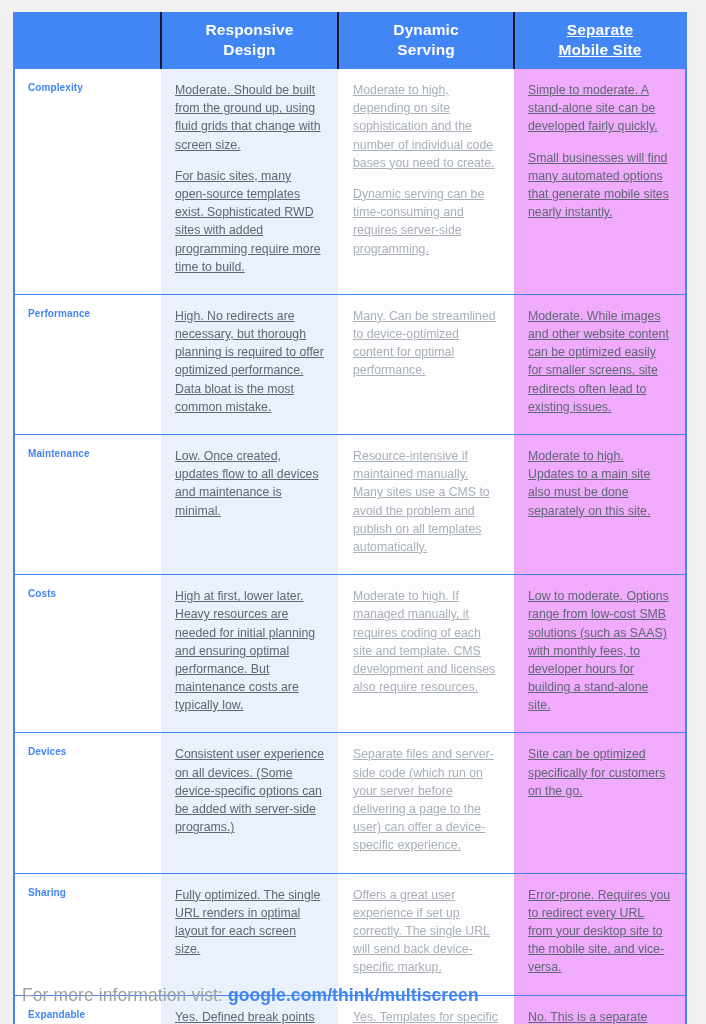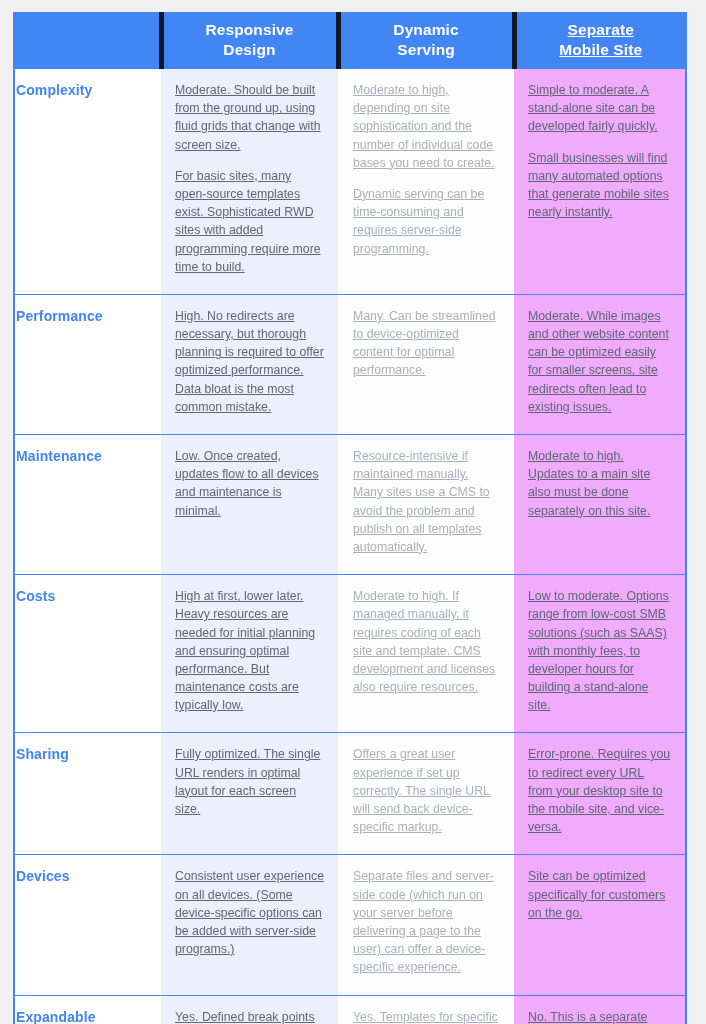--- a/index.html
+++ b/index.html
@@ -44,21 +44,21 @@
 
   thead th {
     background: #4285f4;
     color: #ffffff;
     font-size: 15.5px;
     font-weight: bold;
     line-height: 1.28;
     text-align: center;
     vertical-align: middle;
     padding: 4px 6px;
-    border-right: 5px solid #0f172a;
+    border-right: 2px solid #0f172a;
     letter-spacing: .1px;
   }
   thead th:last-child { border-right: none; text-decoration: underline; }
   thead th.blank { background: #4285f4; }
 
   
   tbody tr { border-top: 1.5px solid #4285f4; }
   tbody tr:first-child { border-top: 2px solid #4285f4; }
 
   tbody td {
@@ -66,24 +66,24 @@
     padding: 12px 14px 18px 14px;
     font-size: 12.3px;
     line-height: 1.48;
     box-sizing: border-box;
   }
 
   td.rowlabel {
     background: #ffffff;
     color: #4285f4;
     font-weight: bold;
-    font-size: 14px;
+    font-size: 10px;
     line-height: 1.32;
     padding-top: 12px;
-    padding-left: 1px;
+    padding-left: 13px;
     letter-spacing: .1px;
   }
 
   td.col-rwd {
     background: #eaf1fd;
     color: #5f6774;
   }
   td.col-dyn {
     background: #fdfdfe;
     color: #a9b0b9;
@@ -208,45 +208,45 @@
           <td class="col-dyn">
             <p>Moderate to high. If managed manually, it requires coding of each site and template. CMS development and licenses also require resources.</p>
           </td>
           <td class="col-sep">
             <p>Low to moderate. Options range from low-cost SMB solutions (such as SAAS) with monthly fees, to developer hours for building a stand-alone site.</p>
           </td>
         </tr>
 
         <tr>
           <td class="rowlabel">
+            <span>Devices</span>
+          </td>
+          <td class="col-rwd">
+            <p>Consistent user experience on all devices. (Some device-specific options can be added with server-side programs.)</p>
+          </td>
+          <td class="col-dyn">
+            <p>Separate files and server-side code (which run on your server before delivering a page to the user) can offer a device-specific experience.</p>
+          </td>
+          <td class="col-sep">
+            <p>Site can be optimized specifically for customers on the go.</p>
+          </td>
+        </tr>
+
+        <tr>
+          <td class="rowlabel">
             <span>Sharing</span>
           </td>
           <td class="col-rwd">
             <p>Fully optimized. The single URL renders in optimal layout for each screen size.</p>
           </td>
           <td class="col-dyn">
             <p>Offers a great user experience if set up correctly. The single URL will send back device-specific markup.</p>
           </td>
           <td class="col-sep">
             <p>Error-prone. Requires you to redirect every URL from your desktop site to the mobile site, and vice-versa.</p>
-          </td>
-        </tr>
-
-        <tr>
-          <td class="rowlabel">
-            <span>Devices</span>
-          </td>
-          <td class="col-rwd">
-            <p>Consistent user experience on all devices. (Some device-specific options can be added with server-side programs.)</p>
-          </td>
-          <td class="col-dyn">
-            <p>Separate files and server-side code (which run on your server before delivering a page to the user) can offer a device-specific experience.</p>
-          </td>
-          <td class="col-sep">
-            <p>Site can be optimized specifically for customers on the go.</p>
           </td>
         </tr>
 
         <tr>
           <td class="rowlabel">
             <span>Expandable</span><br>
             <br>
             
           </td>
           <td class="col-rwd">
@@ -257,14 +257,17 @@
           </td>
           <td class="col-sep">
             <p>No. This is a separate mobile site for smartphones only. New platforms are not easily integrated into the existing structure.</p>
           </td>
         </tr>
 
       </tbody>
     </table>
   </div>
 
+  <div class="footer">
+    <span>For more information vist: </span><span class="url">google.com/think/multiscreen</span>
+  </div>
 
 </div>
 
 </body></html>

